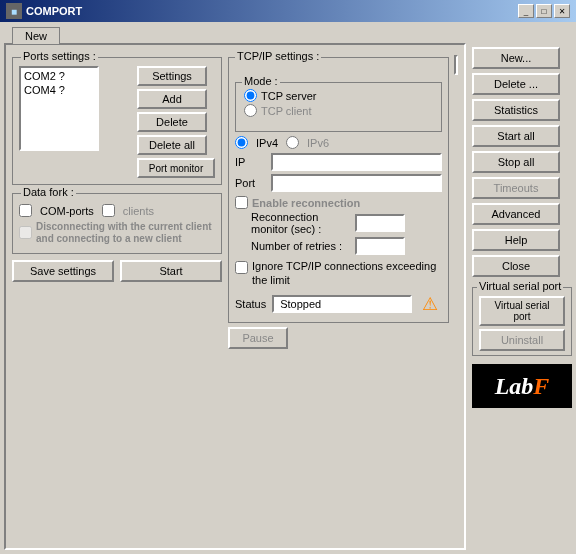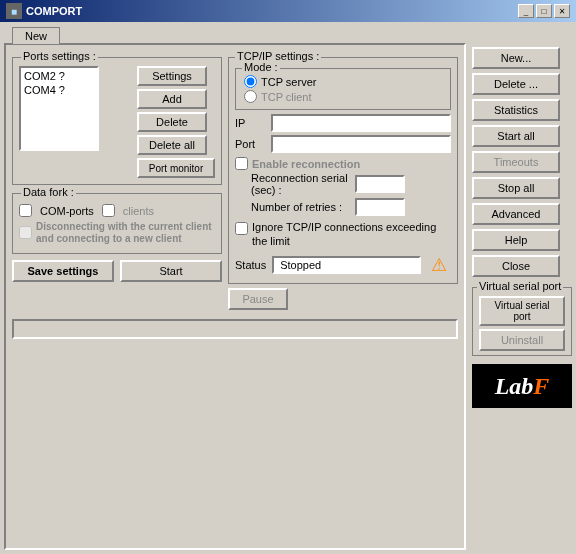--- a/index.html
+++ b/index.html
@@ -96,21 +96,21 @@
     }
 
     
     .left-panel {
       flex: 1;
       border: 2px solid;
       border-color: #808080 #fff #fff #808080;
       background: #d4d0c8;
       padding: 6px;
       display: flex;
-      flex-direction: column;
+      flex-direction: row;
       gap: 5px;
     }
 
     
     .group-box {
       border: 1px solid #808080;
       padding: 4px 6px 6px;
       position: relative;
       margin-top: 6px;
     }
@@ -144,23 +144,23 @@
       padding: 1px 2px;
     }
     .ports-buttons {
       display: flex;
       flex-direction: column;
       gap: 3px;
       justify-content: flex-start;
     }
     .mode-group {
       border: 1px solid #808080;
-      padding: 4px 8px 4px;
+      padding: 4px 8px 12px;
       position: relative;
-      margin-top: 6px;
+      margin-top: 20px;
       margin-bottom: 4px;
     }
     .mode-group-label {
       position: absolute;
       top: -8px;
       left: 6px;
       background: #d4d0c8;
       padding: 0 2px;
     }
 
@@ -456,60 +456,66 @@
               <input type="checkbox" style="color: rgb(136, 136, 136);">
               <label style="color:#888;">clients</label>
             </div>
             <div class="checkbox-row">
               <input type="checkbox" disabled="" style="">
               <span class="disconnect-text" style="font-size:10px;color:#888;font-weight:bold;">Disconnecting with the current client and connecting to a new client</span>
             </div>
           </div>
 
           <div class="bottom-buttons" style="margin-top:6px;">
-            <button class="btn" style="flex:1;font-weight:bold;">Save settings</button>
+            <button class="btn" style="flex:1;">Save settings</button>
             <button class="btn" style="flex:1;">Start</button>
           </div>
         </div>
 
         <div class="col-right">
           <div class="tcp-outer-group">
             <span class="tcp-outer-label">TCP/IP settings :</span>
 
             <div class="mode-group">
               <span class="mode-group-label">Mode :</span>
               <div class="radio-row">
                 <input type="radio" name="mode" checked="" style="">
                 <label>TCP server</label>
               </div>
               <div class="radio-row">
                 <input type="radio" name="mode" style="">
                 <label style="color:#888;">TCP client</label>
               </div>
             </div>
 
+            <div class="ip-version-row">
+              <input type="radio" name="ipver" checked="" style="">
+              <label>IPv4</label>
+              <input type="radio" name="ipver" style="">
+              <label style="color:#888;">IPv6</label>
+            </div>
 
             <div class="field-row">
               <span class="field-label">IP</span>
               <input type="text" class="text-input" value="" style="">
             </div>
 
             <div class="field-row">
               <span class="field-label">Port</span>
               <input type="text" class="text-input" value="" style="">
             </div>
 
             <div class="reconnect-section">
               <div class="checkbox-row">
                 <input type="checkbox" style="">
                 <label style="color:#888;font-weight:bold;">Enable reconnection</label>
               </div>
               <div class="reconnect-fields">
                 <div class="reconnect-field-row">
-                  <span class="reconnect-label">Reconnection serial (sec) :</span>
+                  <span class="reconnect-label">Reconnection monitor (sec) :</span>
                   <input type="text" class="small-input" value="" disabled="" style="">
                 </div>
                 <div class="reconnect-field-row">
                   <span class="reconnect-label">Number of retries :</span>
                   <input type="text" class="small-input" value="" disabled="" style="">
                 </div>
               </div>
             </div>
 
             <div class="ignore-section">
@@ -536,22 +542,22 @@
         <span></span>
       </div>
 
     </div>
 
     <div class="right-panel">
       <button class="btn btn-medium">New...</button>
       <button class="btn btn-medium">Delete ...</button>
       <button class="btn btn-medium">Statistics</button>
       <button class="btn btn-medium">Start all</button>
+      <button class="btn btn-medium">Stop all</button>
       <button class="btn btn-medium disabled" style="color:#888;">Timeouts</button>
-      <button class="btn btn-medium">Stop all</button>
       <button class="btn btn-medium">Advanced</button>
       <button class="btn btn-medium">Help</button>
       <button class="btn btn-medium">Close</button>
 
       <div class="vsp-group" style="margin-top:6px;">
         <span class="vsp-group-label">Virtual serial port</span>
         <button class="btn" style="width:100%;margin-top:4px;font-size:10px;">Virtual serial port</button>
         <button class="btn disabled" style="width:100%;margin-top:3px;color:#888;">Uninstall</button>
       </div>
 

